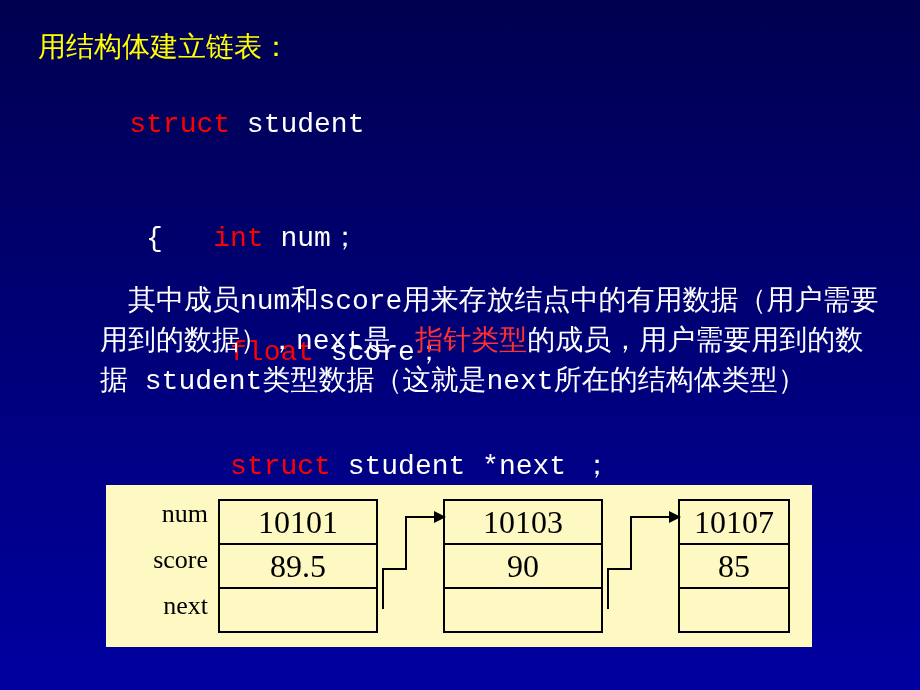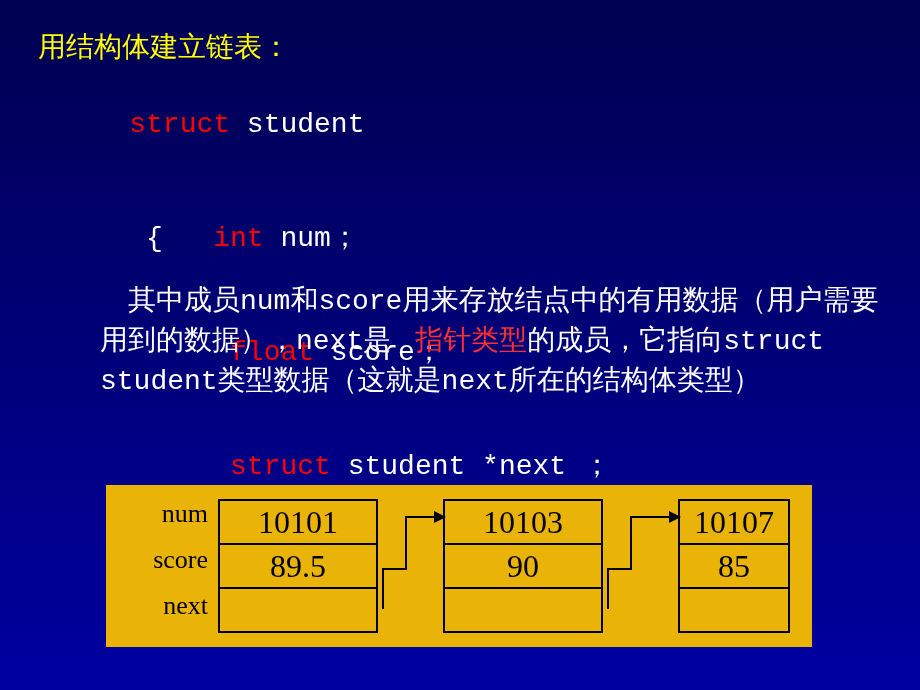--- a/index.html
+++ b/index.html
@@ -50,21 +50,21 @@
     .highlight-red {
       color: #ff3030;
       margin-left: 24px;
     }
     .diagram-container {
       position: absolute;
       top: 485px;
       left: 106px;
       width: 706px;
       height: 162px;
-      background: #eab308;
+      background: #fef9c3;
       padding: 10px 12px 8px 12px;
     }
     .diagram-inner {
       position: relative;
       width: 100%;
       height: 100%;
     }
     .row-label {
       position: absolute;
       text-align: right;
@@ -119,21 +119,21 @@
   </span>
   <span class="code-line">
     <span class="kw-white">      </span><span class="kw-red">struct</span><span class="kw-white"> student *next ；</span>
   </span>
   <span class="code-line">
     <span class="kw-white"> }；</span>
   </span>
 </div>
 
 <div class="paragraph">
-  <span>其中成员num和score用来存放结点中的有用数据（用户需要用到的数据），next是</span><span class="highlight-red">指针类型</span><span>的成员，它指向struct student类型数据（这就是next所在的结构体类型）</span>
+  <span>其中成员num和score用来存放结点中的有用数据（用户需要用到的数据），next是</span><span class="highlight-red">指针类型</span><span>的成员，用户需要用到的数据 student类型数据（这就是next所在的结构体类型）</span>
 </div>
 
 <div class="diagram-container">
   <div class="diagram-inner">
     <div class="row-label label-num">num</div>
     <div class="row-label label-next">next</div>
     <div class="row-label label-score">score</div>
 
     <div class="node node1">
       <div class="cell">10101</div>

